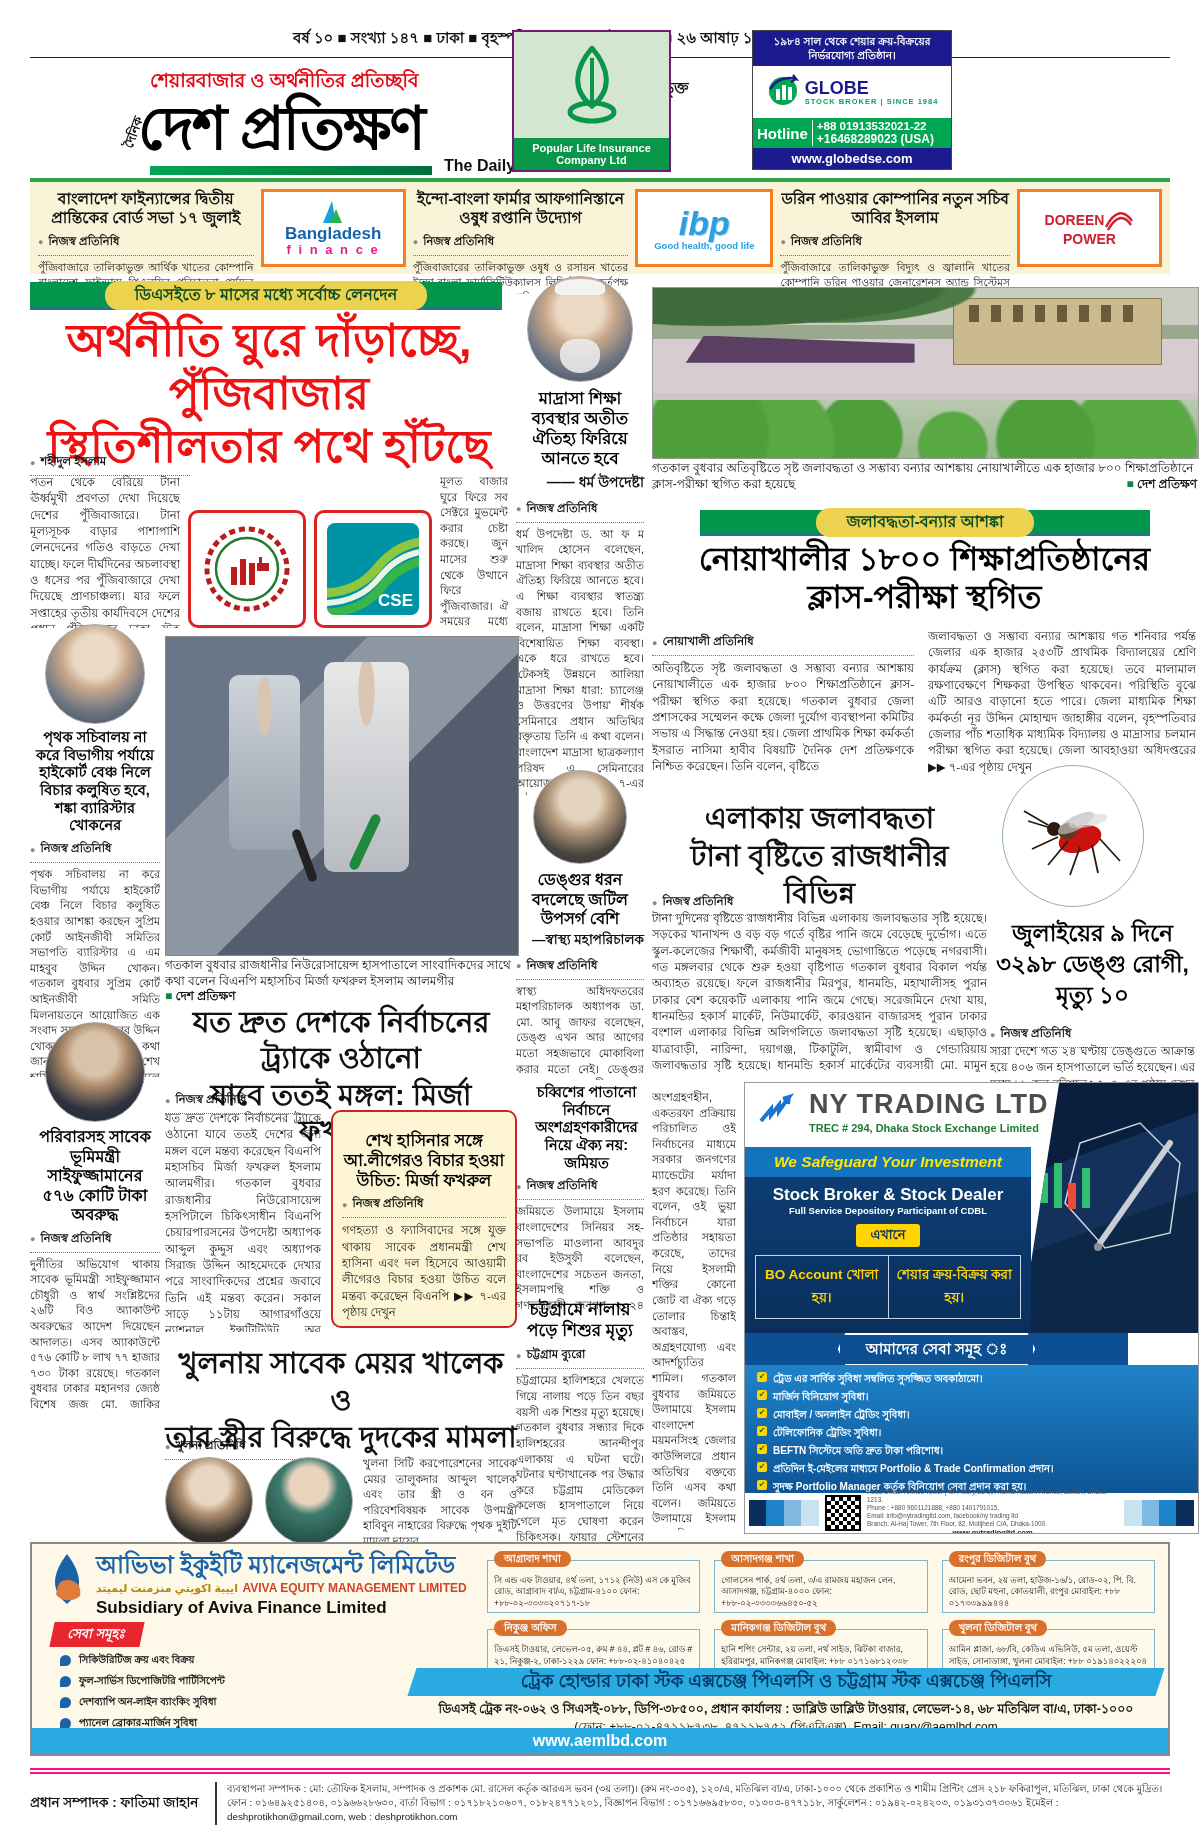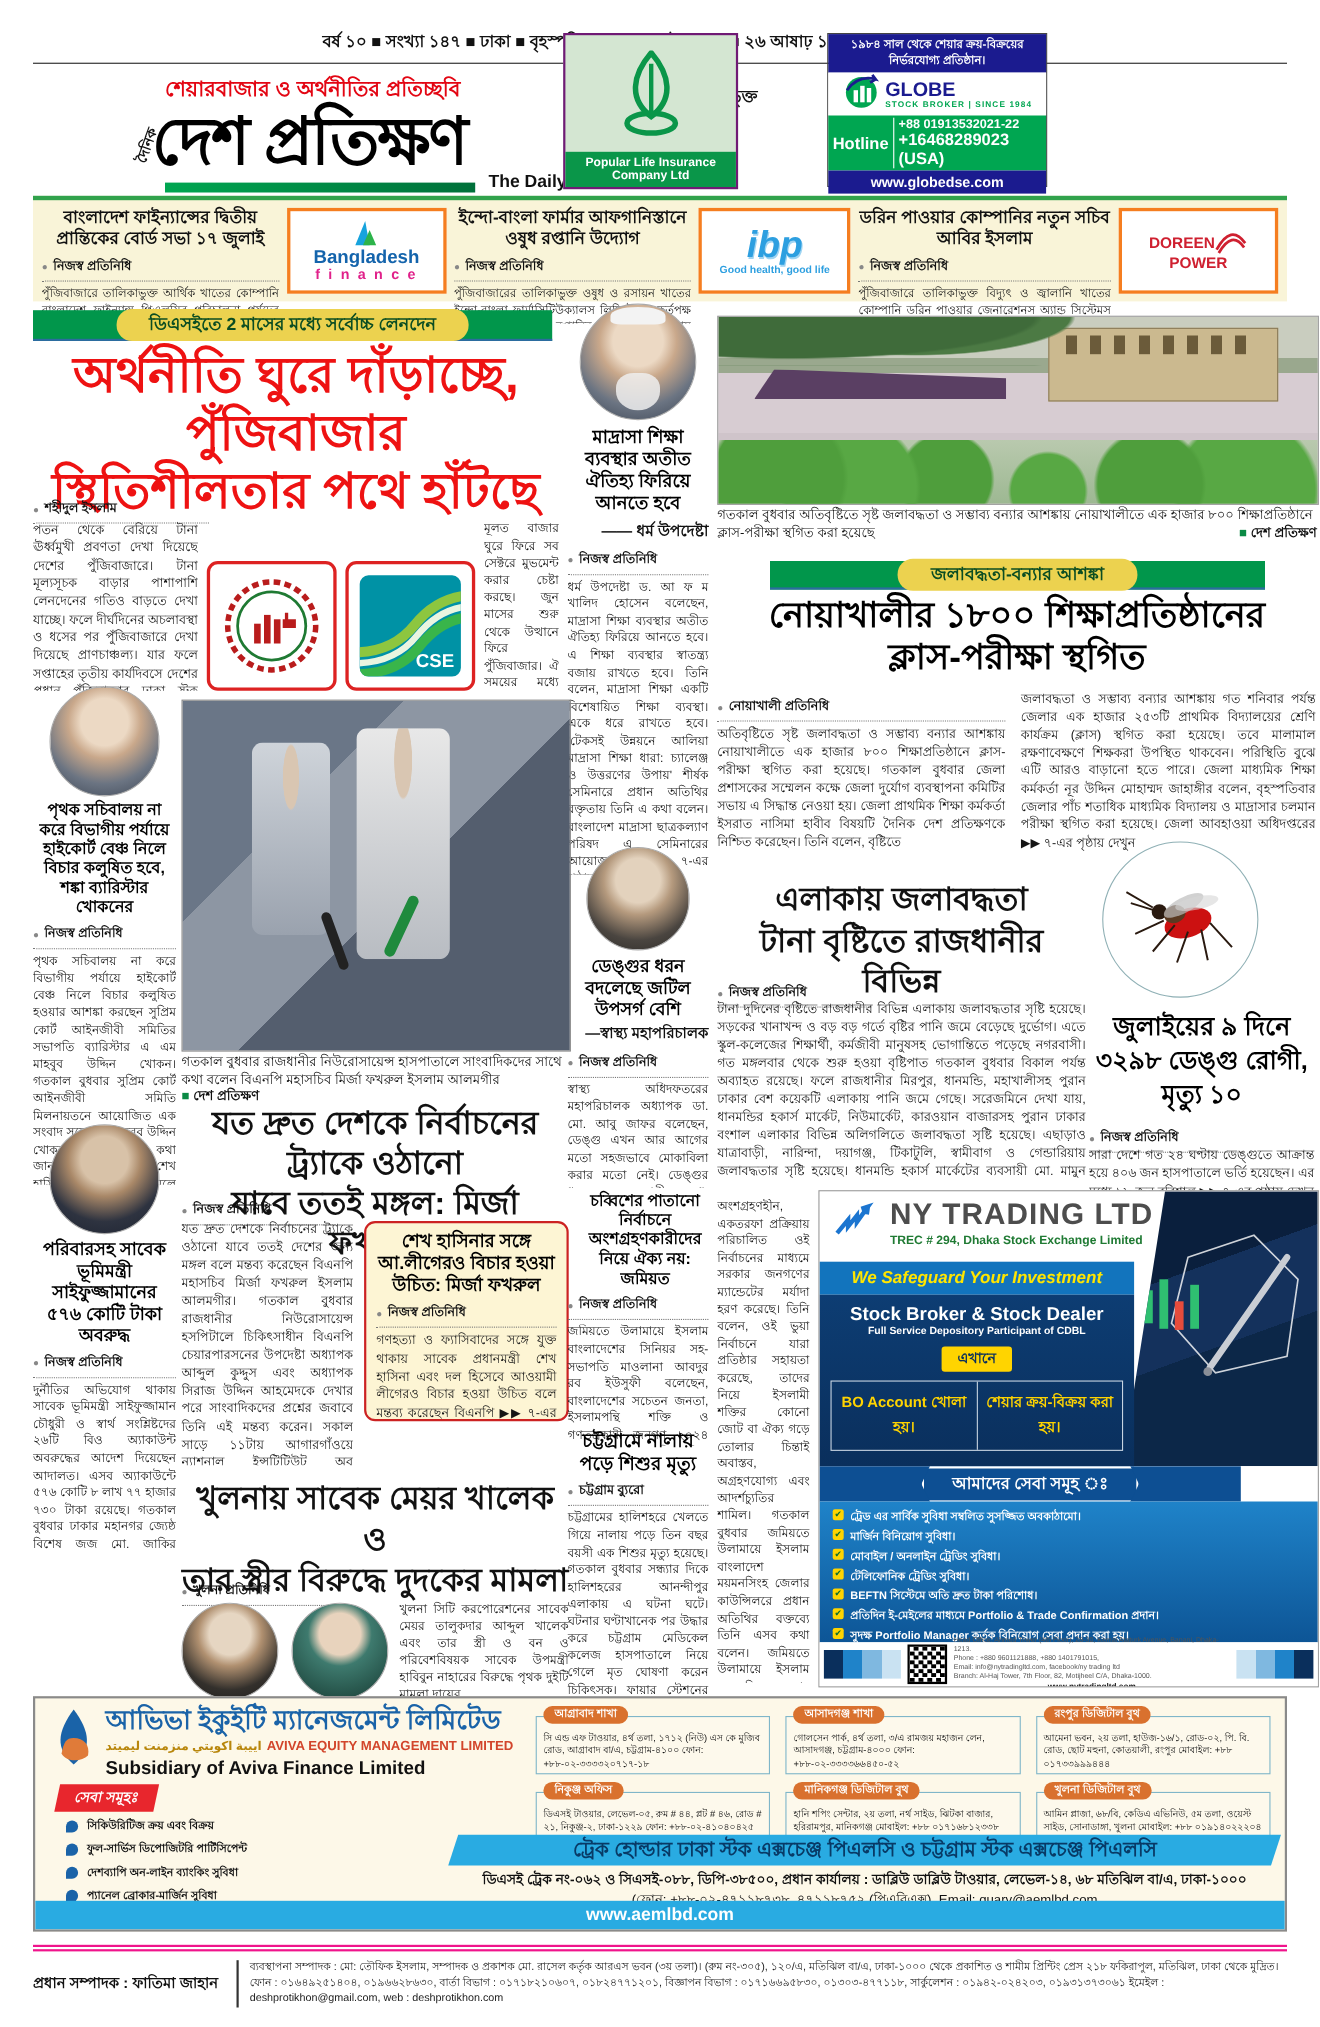--- a/index.html
+++ b/index.html
@@ -74,21 +74,21 @@
       </span>
       <span style="display:flex;flex-direction:column;">
         <span style="color:#1b1b8f;font-size:18px;font-weight:900;line-height:1;">GLOBE</span>
         <span style="color:#00a651;font-size:7.5px;font-weight:bold;letter-spacing:1px;">STOCK BROKER  |  SINCE 1984</span>
       </span>
     </div>
     <div style="background:#00a651;color:#fff;display:flex;align-items:center;gap:4px;padding:2px 4px;">
       <span style="font-size:15px;font-weight:bold;">Hotline</span>
       <span style="border-left:1.5px solid #fff;padding-left:4px;display:flex;flex-direction:column;">
         <span style="font-size:11.5px;font-weight:bold;">+88 01913532021-22</span>
-        <span style="font-size:15px;font-weight:bold;">+16468289023 (USA)</span>
+        <span style="font-size:12px;font-weight:bold;">+16468289023 (USA)</span>
       </span>
     </div>
     <div style="background:#1b1b8f;color:#fff;font-size:13px;font-weight:bold;text-align:center;padding:3px 0;">www.globedse.com</div>
   </div>
 
   <div class="abs" style="left:30px;top:178px;width:1140px;height:96px;background:#f9f4d8;border-top:4px solid #31a24c;display:flex;gap:7px;padding:7px 8px;box-sizing:border-box;">
     <div class="brief" style="flex:1.55;">
       <h3>বাংলাদেশ ফাইন্যান্সের দ্বিতীয় প্রান্তিকের বোর্ড সভা ১৭ জুলাই</h3>
       <div class="byline">
           <span class="dot">●</span>
@@ -129,21 +129,21 @@
         <span style="color:#cf2030;font-weight:900;font-size:14px;">DOREEN</span>
         <svg width="30" height="22" viewBox="0 0 30 22">
             <path d="M2 18 Q15 -6 28 12 M4 21 Q16 0 27 16" stroke="#cf2030" stroke-width="2.5" fill="none"></path>
           </svg>
       </div>
       <div style="color:#cf2030;font-weight:900;font-size:14px;">POWER</div>
     </div>
   </div>
 
   <div class="abs kicker" style="left:30px;top:282px;width:472px;height:26px;">
-    <span class="pill">ডিএসইতে 2 মাসের মধ্যে সর্বোচ্চ লেনদেন</span>
+    <span class="pill">ডিএসইতে ৮ মাসের মধ্যে সর্বোচ্চ লেনদেন</span>
   </div>
   <div class="abs ctr" style="left:30px;top:314px;width:478px;font-size:45px;font-weight:900;color:#ee1212;line-height:1.18;">
     <div>অর্থনীতি ঘুরে দাঁড়াচ্ছে, পুঁজিবাজার</div>
     <div>স্থিতিশীলতার পথে হাঁটছে</div>
   </div>
   <div class="abs byline" style="left:30px;top:448px;width:160px;">
     <span class="dot">●</span>
       <span>শহীদুল ইসলাম</span>
   </div>
   <div class="abs" style="left:30px;top:474px;width:478px;height:154px;display:flex;gap:8px;">
@@ -247,21 +247,21 @@
   <div class="abs ctr" style="left:165px;top:1004px;width:352px;font-size:29px;font-weight:900;line-height:1.25;">
     <div>যত দ্রুত দেশকে নির্বাচনের ট্র্যাকে ওঠানো</div>
     <div>যাবে ততই মঙ্গল: মির্জা ফখরুল</div>
   </div>
   <div class="abs byline" style="left:165px;top:1086px;width:140px;">
     <span class="dot">●</span>
       <span>নিজস্ব প্রতিনিধি</span>
   </div>
   <div class="abs" style="left:165px;top:1110px;width:352px;height:222px;display:flex;gap:10px;">
     <div class="body-text" style="width:156px;height:222px;">যত দ্রুত দেশকে নির্বাচনের ট্র্যাকে ওঠানো যাবে ততই দেশের জন্য মঙ্গল বলে মন্তব্য করেছেন বিএনপি মহাসচিব মির্জা ফখরুল ইসলাম আলমগীর। গতকাল বুধবার রাজধানীর নিউরোসায়েন্স হসপিটালে চিকিৎসাধীন বিএনপি চেয়ারপারসনের উপদেষ্টা অধ্যাপক আব্দুল কুদ্দুস এবং অধ্যাপক সিরাজ উদ্দিন আহমেদকে দেখার পরে সাংবাদিকদের প্রশ্নের জবাবে তিনি এই মন্তব্য করেন। সকাল সাড়ে ১১টায় আগারগাঁওয়ে ন্যাশনাল ইন্সটিটিউট অব নিউরোসায়েন্স অ্যান্ড হসপিটালে যান বিএনপি মহাসচিব এবং তার শারীরিক খোঁজ-খবর নেন।</div>
-    <div style="flex:1;background:#fdf5d4;border:2px solid #cc2222;border-radius:10px;padding:7px 9px;box-sizing:border-box;height:182px;overflow:hidden;">
+    <div style="flex:1;background:#fdf5d4;border:2px solid #cc2222;border-radius:10px;padding:18px 9px;box-sizing:border-box;height:218px;overflow:hidden;">
       <div class="hl" style="font-size:16.5px;">শেখ হাসিনার সঙ্গে আ.লীগেরও বিচার হওয়া উচিত: মির্জা ফখরুল</div>
       <div class="byline">
           <span class="dot">●</span>
           <span>নিজস্ব প্রতিনিধি</span>
         </div>
       <div class="body-text" style="font-size:11.5px;">গণহত্যা ও ফ্যাসিবাদের সঙ্গে যুক্ত থাকায় সাবেক প্রধানমন্ত্রী শেখ হাসিনা এবং দল হিসেবে আওয়ামী লীগেরও বিচার হওয়া উচিত বলে মন্তব্য করেছেন বিএনপি ▶▶ ৭-এর পৃষ্ঠায় দেখুন</div>
     </div>
   </div>
 
   <div class="abs" style="left:516px;top:770px;width:128px;">

